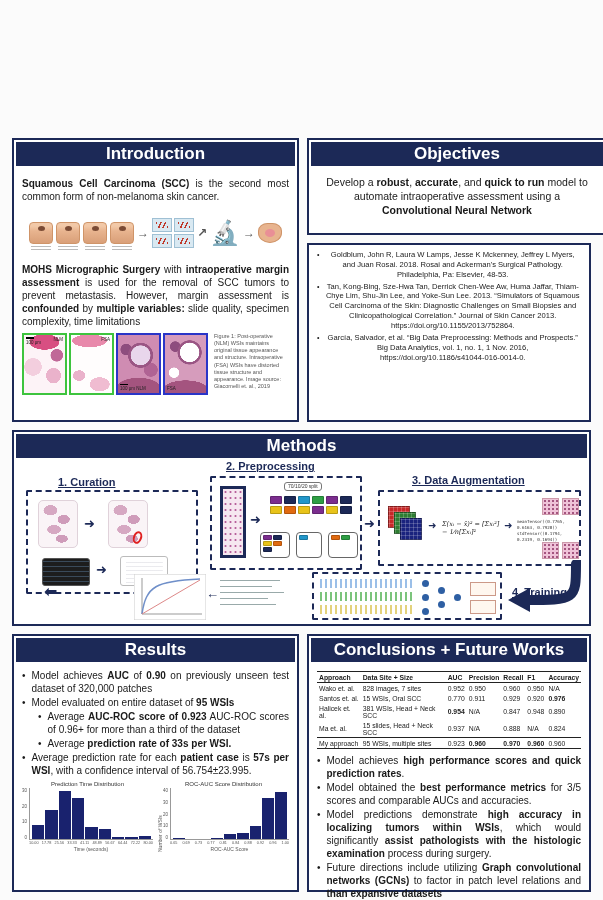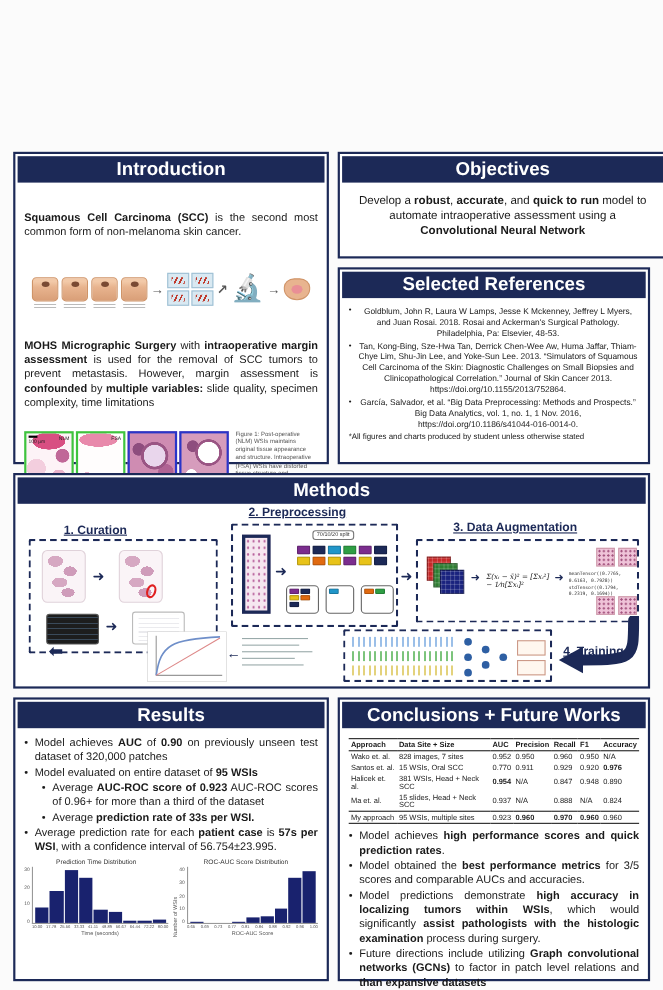--- a/index.html
+++ b/index.html
@@ -21,21 +21,21 @@
 
   
   .intro-box   { left:12px;  top:138px; width:287px; height:284px; }
   .obj-box     { left:307px; top:138px; width:300px; height:97px;  }
   .ref-box     { left:307px; top:243px; width:284px; height:179px; }
   .methods-box { left:12px;  top:430px; width:579px; height:196px; }
   .results-box { left:12px;  top:634px; width:287px; height:258px; }
   .conc-box    { left:307px; top:634px; width:284px; height:258px; }
 
   
-  .para { font-size:10px; text-align:justify; line-height:1.3; margin:19px 0; }
+  .para { font-size:10px; text-align:justify; line-height:1.3; margin:4px 0; }
   .mohs-strip { display:flex; align-items:center; justify-content:center; gap:3px; height:52px; margin:4px 0; }
   .skin { width:24px; height:22px; border-radius:4px; background:linear-gradient(#f2c9a8 15%, #e8b48f 40%, #d99f78);
           border:1px solid #cf9468; position:relative; }
   .skin::after { content:""; position:absolute; left:8px; top:3px; width:7px; height:5px;
                  border-radius:50%; background:#7a4a33; }
   .skin-cap { position:absolute; bottom:-8px; left:1px; width:20px; height:5px;
               background:repeating-linear-gradient(#bbb 0 1px,#fff 1px 3px); }
   .slides { display:grid; grid-template-columns:20px 20px; gap:2px; }
   .slide { width:20px; height:14px; background:#d9e9f2; border:1px solid #9fc0d4; position:relative; }
   .slide::after { content:""; position:absolute; inset:3px; background:
@@ -219,37 +219,35 @@
   </div>
 
   <div class="box obj-box">
     <div class="box-header">Objectives</div>
     <div class="box-body">
       <div class="obj-text"><span>Develop a </span><b>robust</b><span>, </span><b>accurate</b><span>, and </span><b>quick to run</b><span> model to automate intraoperative assessment using a </span><b>Convolutional Neural Network</b></div>
     </div>
   </div>
 
   <div class="box ref-box">
-    <div class="box-header">Selected References</div>
     <div class="box-body">
       <div class="ref-list">
           <div class="ref-item">
             <span class="dot">•</span>
             <span>Goldblum, John R, Laura W Lamps, Jesse K Mckenney, Jeffrey L Myers, and Juan Rosai. 2018. Rosai and Ackerman's Surgical Pathology. Philadelphia, Pa: Elsevier, 48-53.</span>
           </div>
           <div class="ref-item">
             <span class="dot">•</span>
             <span>Tan, Kong-Bing, Sze-Hwa Tan, Derrick Chen-Wee Aw, Huma Jaffar, Thiam-Chye Lim, Shu-Jin Lee, and Yoke-Sun Lee. 2013. “Simulators of Squamous Cell Carcinoma of the Skin: Diagnostic Challenges on Small Biopsies and Clinicopathological Correlation.” Journal of Skin Cancer 2013. https://doi.org/10.1155/2013/752864.</span>
           </div>
           <div class="ref-item">
             <span class="dot">•</span>
             <span>García, Salvador, et al. “Big Data Preprocessing: Methods and Prospects.” Big Data Analytics, vol. 1, no. 1, 1 Nov. 2016, https://doi.org/10.1186/s41044-016-0014-0.</span>
           </div>
         </div>
-      <div class="ref-foot">*All figures and charts produced by student unless otherwise stated</div>
     </div>
   </div>
 
   <div class="box methods-box">
     <div class="box-header">Methods</div>
     <div class="box-body m-body">
 
       <div class="m-label" style="left:44px;top:16px;">1. Curation</div>
       <div class="m-dash" style="left:12px;top:30px;width:172px;height:104px;">
         <div class="slide-thumb" style="left:10px;top:8px;"></div>

